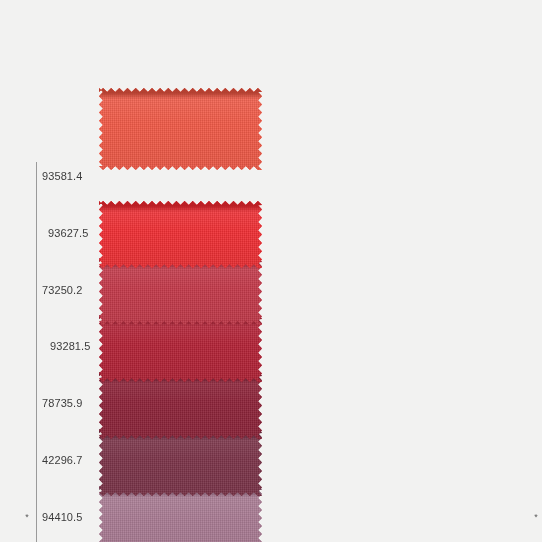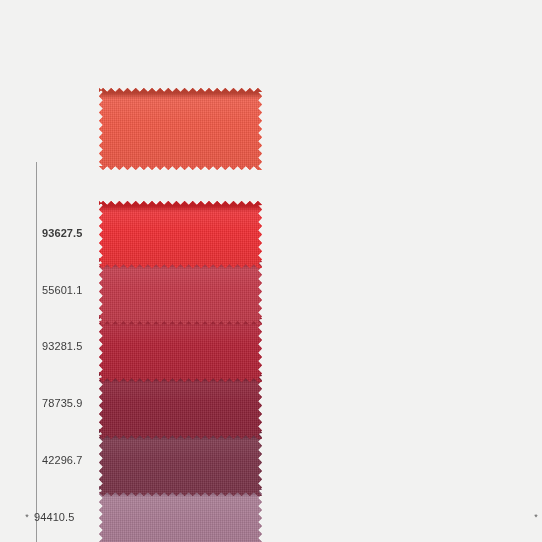--- a/index.html
+++ b/index.html
@@ -142,38 +142,41 @@
         </div>
         <div class="swatch" style="left: 99px; top: 486px; width: 163px; height: 80px; z-index: 94; overflow: visible;">
           <div class="swatch-body" style="clip-path: polygon(0px 4px, 4.1px 0px, 8.2px 4px, 12.2px 0px, 16.3px 4px, 20.4px 0px, 24.5px 4px, 28.5px 0px, 32.6px 4px, 36.7px 0px, 40.8px 4px, 44.8px 0px, 48.9px 4px, 53px 0px, 57.1px 4px, 61.1px 0px, 65.2px 4px, 69.3px 0px, 73.4px 4px, 77.4px 0px, 81.5px 4px, 85.6px 0px, 89.7px 4px, 93.7px 0px, 97.8px 4px, 101.9px 0px, 106px 4px, 110px 0px, 114.1px 4px, 118.2px 0px, 122.3px 4px, 126.3px 0px, 130.4px 4px, 134.5px 0px, 138.6px 4px, 142.6px 0px, 146.7px 4px, 150.8px 0px, 154.8px 4px, 158.9px 0px, 163px 4px, 159px 4px, 163px 8px, 159px 12px, 163px 16px, 159px 20px, 163px 24px, 159px 28px, 163px 32px, 159px 36px, 163px 40px, 159px 44px, 163px 48px, 159px 52px, 163px 56px, 159px 60px, 163px 64px, 159px 68px, 163px 72px, 159px 76px, 163px 80px, 159px 80px, 158.9px 80px, 154.8px 76px, 150.8px 80px, 146.7px 76px, 142.6px 80px, 138.6px 76px, 134.5px 80px, 130.4px 76px, 126.3px 80px, 122.3px 76px, 118.2px 80px, 114.1px 76px, 110px 80px, 106px 76px, 101.9px 80px, 97.8px 76px, 93.7px 80px, 89.7px 76px, 85.6px 80px, 81.5px 76px, 77.4px 80px, 73.4px 76px, 69.3px 80px, 65.2px 76px, 61.1px 80px, 57.1px 76px, 53px 80px, 48.9px 76px, 44.8px 80px, 40.8px 76px, 36.7px 80px, 32.6px 76px, 28.5px 80px, 24.5px 76px, 20.4px 80px, 16.3px 76px, 12.2px 80px, 8.2px 76px, 4.1px 80px, 0px 76px, 0px 76px, 4px 76px, 0px 72px, 4px 68px, 0px 64px, 4px 60px, 0px 56px, 4px 52px, 0px 48px, 4px 44px, 0px 40px, 4px 36px, 0px 32px, 4px 28px, 0px 24px, 4px 20px, 0px 16px, 4px 12px, 0px 8px, 4px 4px, 0px 0px); background: rgb(168, 122, 146);">
             <div class="cloth" style="background: repeating-linear-gradient(90deg, rgba(255, 255, 255, 0.055) 0px, rgba(255, 255, 255, 0.055) 1px, rgba(0, 0, 0, 0.05) 1px, rgba(0, 0, 0, 0.05) 2px) 0% 0% / 2px 2px, repeating-linear-gradient(0deg, rgba(255, 255, 255, 0.043) 0px, rgba(255, 255, 255, 0.043) 1px, rgba(0, 0, 0, 0.043) 1px, rgba(0, 0, 0, 0.043) 2px) 0% 0% / 2px 2px, linear-gradient(rgb(168, 122, 146), rgb(168, 122, 146)) 0% 0% / 100% 100%;"></div>
             <div class="sheen"></div>
             <div class="shadow-band" style="background: linear-gradient(rgb(111, 75, 94) 0px, rgb(111, 75, 94) 5px, rgba(0, 0, 0, 0) 11px); opacity: 0.92; height: 11px;"></div>
           </div>
         </div>
       </div>
     <div class="labels">
+        <div class="label-row" style="top: 169px; width: 100%;">
+          <span class="label-code" style="left: 42px; color: rgb(60, 60, 60);">93581.4</span>
+        </div>
         <div class="label-row" style="top: 226px; width: 100%;">
-          <span class="label-code" style="left: 42px; color: rgb(60, 60, 60); font-weight: bold;">93627.5</span>
+          <span class="label-code" style="left: 48px; color: rgb(60, 60, 60);">93627.5</span>
         </div>
         <div class="label-row" style="top: 283px; width: 100%;">
-          <span class="label-code" style="left: 42px; color: rgb(60, 60, 60);">55601.1</span>
+          <span class="label-code" style="left: 42px; color: rgb(60, 60, 60);">73250.2</span>
         </div>
         <div class="label-row" style="top: 339px; width: 100%;">
-          <span class="label-code" style="left: 42px; color: rgb(60, 60, 60);">93281.5</span>
+          <span class="label-code" style="left: 50px; color: rgb(60, 60, 60);">93281.5</span>
         </div>
         <div class="label-row" style="top: 396px; width: 100%;">
           <span class="label-code" style="left: 42px; color: rgb(60, 60, 60);">78735.9</span>
         </div>
         <div class="label-row" style="top: 453px; width: 100%;">
           <span class="label-code" style="left: 42px; color: rgb(60, 60, 60);">42296.7</span>
         </div>
         <div class="label-row" style="top: 510px; width: 100%;">
           <span class="label-star" style="left: 22px; top: 3px;">*</span>
-          <span class="label-code" style="left: 34px; color: rgb(60, 60, 60);">94410.5</span>
+          <span class="label-code" style="left: 42px; color: rgb(60, 60, 60);">94410.5</span>
         </div>
       </div>
   </div>
 
   <div class="column" id="column-right">
 
     <div class="swatch-stack"></div>
     <div class="labels">
         <div class="label-row" style="top: 169px; width: 100%;"></div>
         <div class="label-row" style="top: 226px; width: 100%;"></div>

